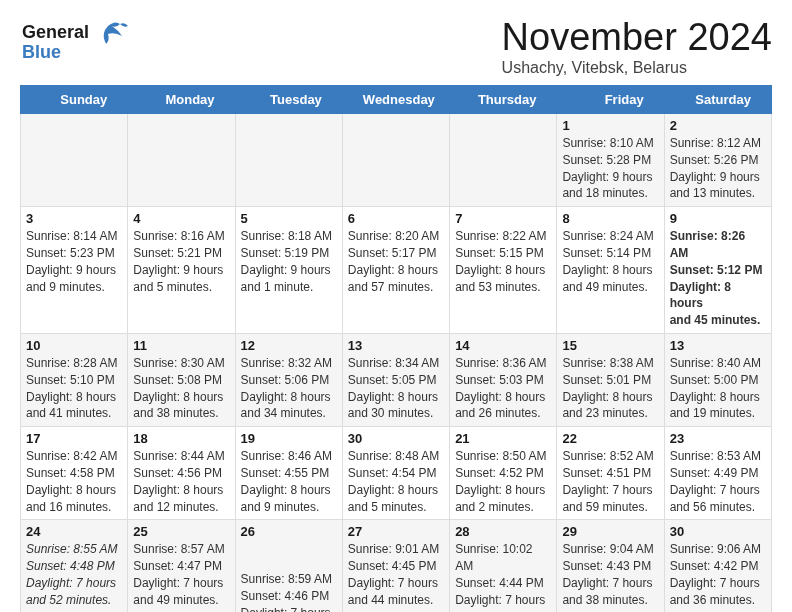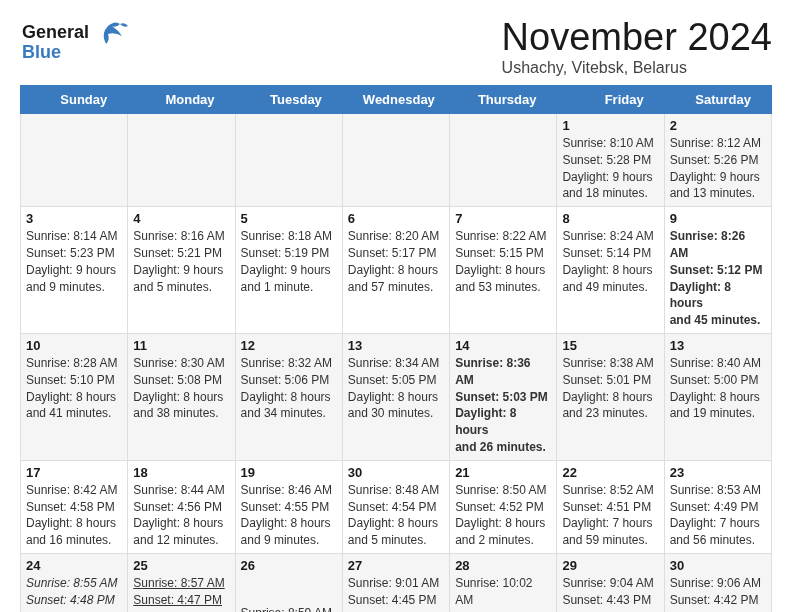--- a/index.html
+++ b/index.html
@@ -150,21 +150,21 @@
           </td>
           <td>
             <div class="day-num">13</div>
             <div class="day-detail" style="white-space: pre-line;">Sunrise: 8:34 AM
 Sunset: 5:05 PM
 Daylight: 8 hours
 and 30 minutes.</div>
           </td>
           <td>
             <div class="day-num">14</div>
-            <div class="day-detail" style="white-space: pre-line; font-weight: bold;">Sunrise: 8:36 AM
+            <div class="day-detail" style="white-space: pre-line;">Sunrise: 8:36 AM
 Sunset: 5:03 PM
 Daylight: 8 hours
 and 26 minutes.</div>
           </td>
           <td>
             <div class="day-num">15</div>
             <div class="day-detail" style="white-space: pre-line;">Sunrise: 8:38 AM
 Sunset: 5:01 PM
 Daylight: 8 hours
 and 23 minutes.</div>
@@ -231,21 +231,21 @@
         <tr>
           <td>
             <div class="day-num">24</div>
             <div class="day-detail" style="white-space: pre-line; font-style: italic;">Sunrise: 8:55 AM
 Sunset: 4:48 PM
 Daylight: 7 hours
 and 52 minutes.</div>
           </td>
           <td>
             <div class="day-num">25</div>
-            <div class="day-detail" style="white-space: pre-line; text-decoration: underline;">Sunrise: 8:57 AM
+            <div class="day-detail" style="white-space: pre-line;">Sunrise: 8:57 AM
 Sunset: 4:47 PM
 Daylight: 7 hours
 and 49 minutes.</div>
           </td>
           <td>
             <div class="day-num">26</div>
             <div class="day-detail" style="white-space: pre-line; margin-top: 32px;">Sunrise: 8:59 AM
 Sunset: 4:46 PM
 Daylight: 7 hours
 and 47 minutes.</div>

